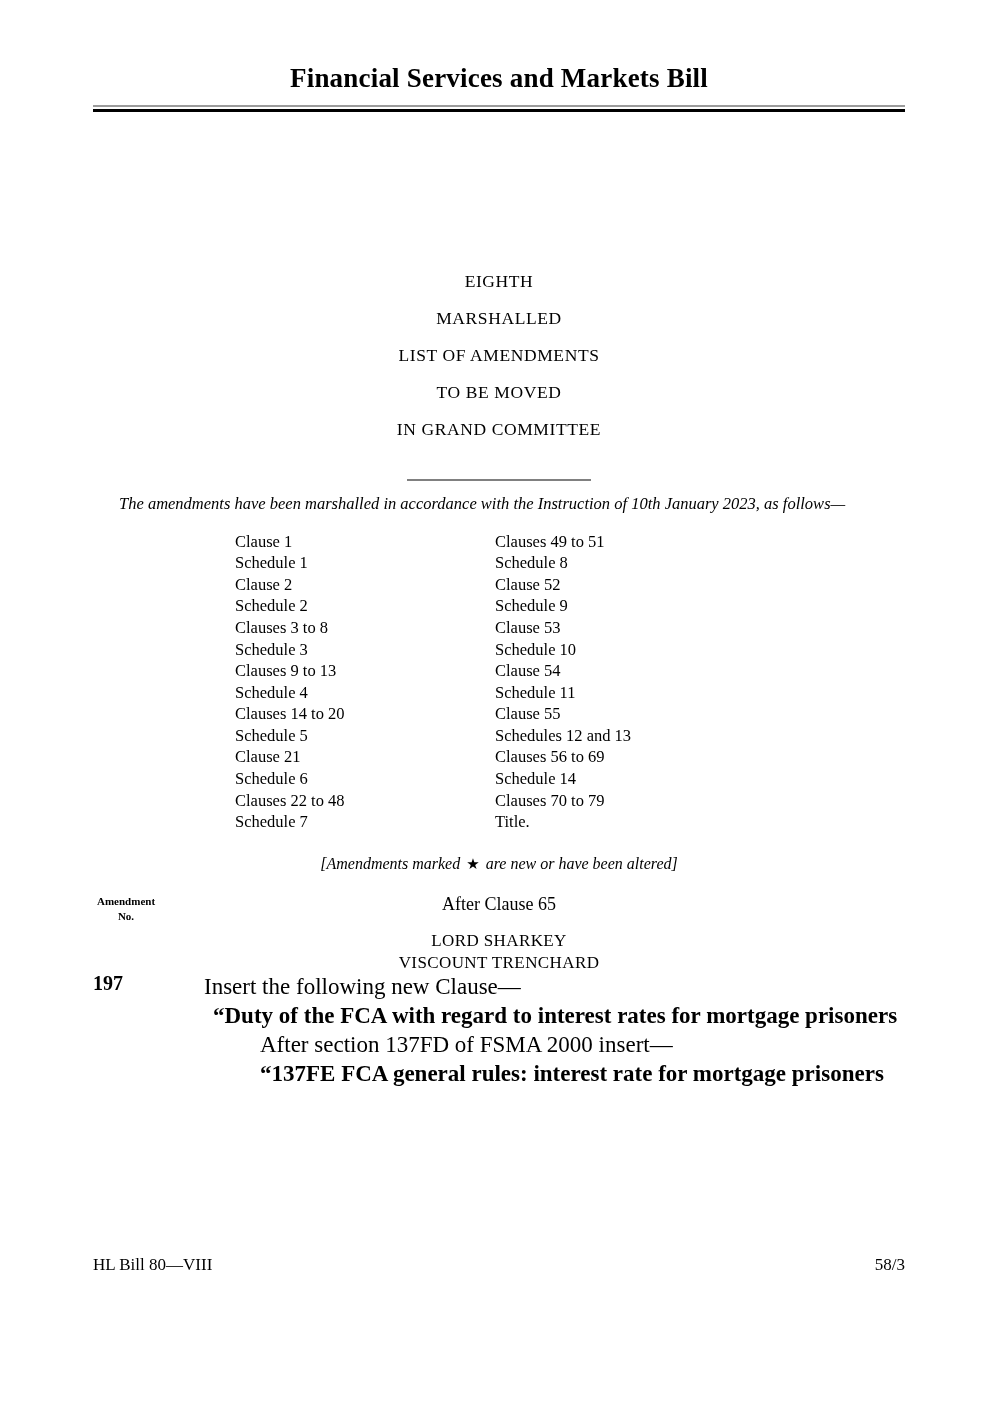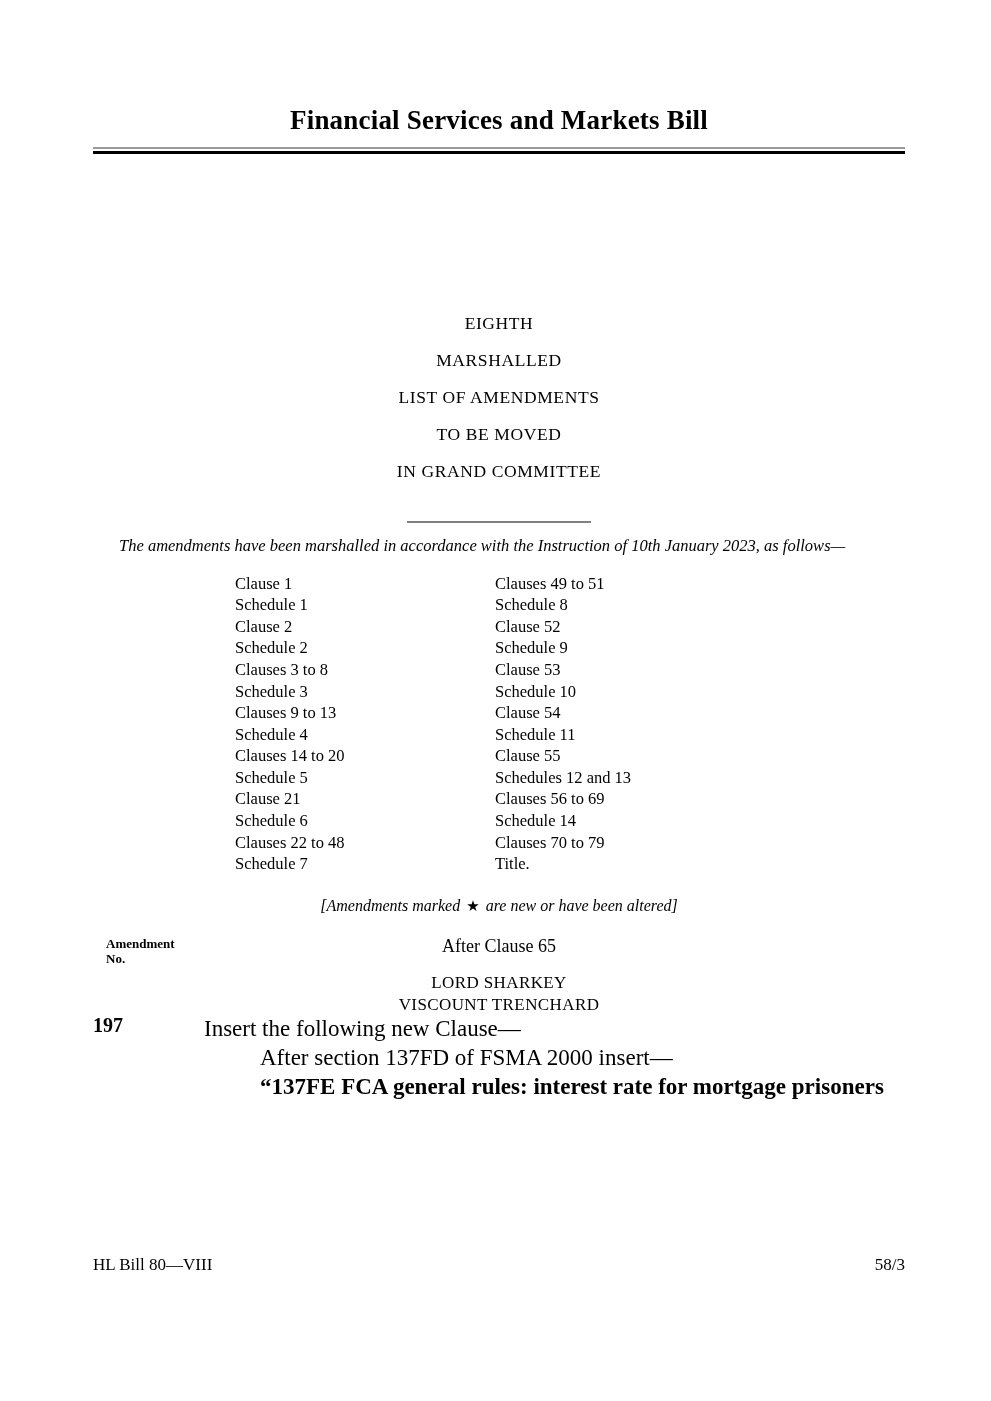--- a/index.html
+++ b/index.html
@@ -24,21 +24,21 @@
     position: absolute;
     left: 93px;
     top: 0;
     width: 812px;
     height: 1401px;
   }
 
   
   .doc-title {
     margin: 0;
-    padding-top: 105px;
+    padding-top: 63px;
     text-align: center;
     font-size: 27px;
     font-weight: bold;
     letter-spacing: 0.2px;
     line-height: 1.15;
   }
   .double-rule {
     margin-top: 11px;
     width: 100%;
   }
@@ -115,25 +115,26 @@
   }
 
   
   .amend-head {
     position: relative;
     margin-top: 21px;
     height: 78px;
   }
   .amend-no-label {
     position: absolute;
-    left: 13px;
-    top: 0;
-    font-size: 13px;
+    left: 4px;
+    top: 0;
+    font-size: 11px;
     font-weight: bold;
     line-height: 15px;
+    text-align: center;
   }
   .after-clause {
     position: absolute;
     left: 0;
     top: 0;
     width: 100%;
     text-align: center;
     font-size: 18px;
     font-weight: normal;
   }
@@ -261,20 +262,21 @@
       <div class="movers">
         <div class="mover">LORD SHARKEY</div>
         <div class="mover">VISCOUNT TRENCHARD</div>
       </div>
     </div>
 
     <div class="amend-block">
       <div class="amend-num">197</div>
       <div class="amend-lines">
         <div class="aline lvl1">Insert the following new Clause—</div>
+        <div class="aline lvl2">“Duty of the FCA with regard to interest rates for mortgage prisoners</div>
         <div class="aline lvl3">After section 137FD of FSMA 2000 insert—</div>
         <div class="aline lvl4">“137FE FCA general rules: interest rate for mortgage prisoners</div>
       </div>
     </div>
 
   </div>
 
   <div class="footer">
     <span>HL Bill 80—VIII</span>
     <span>58/3</span>

